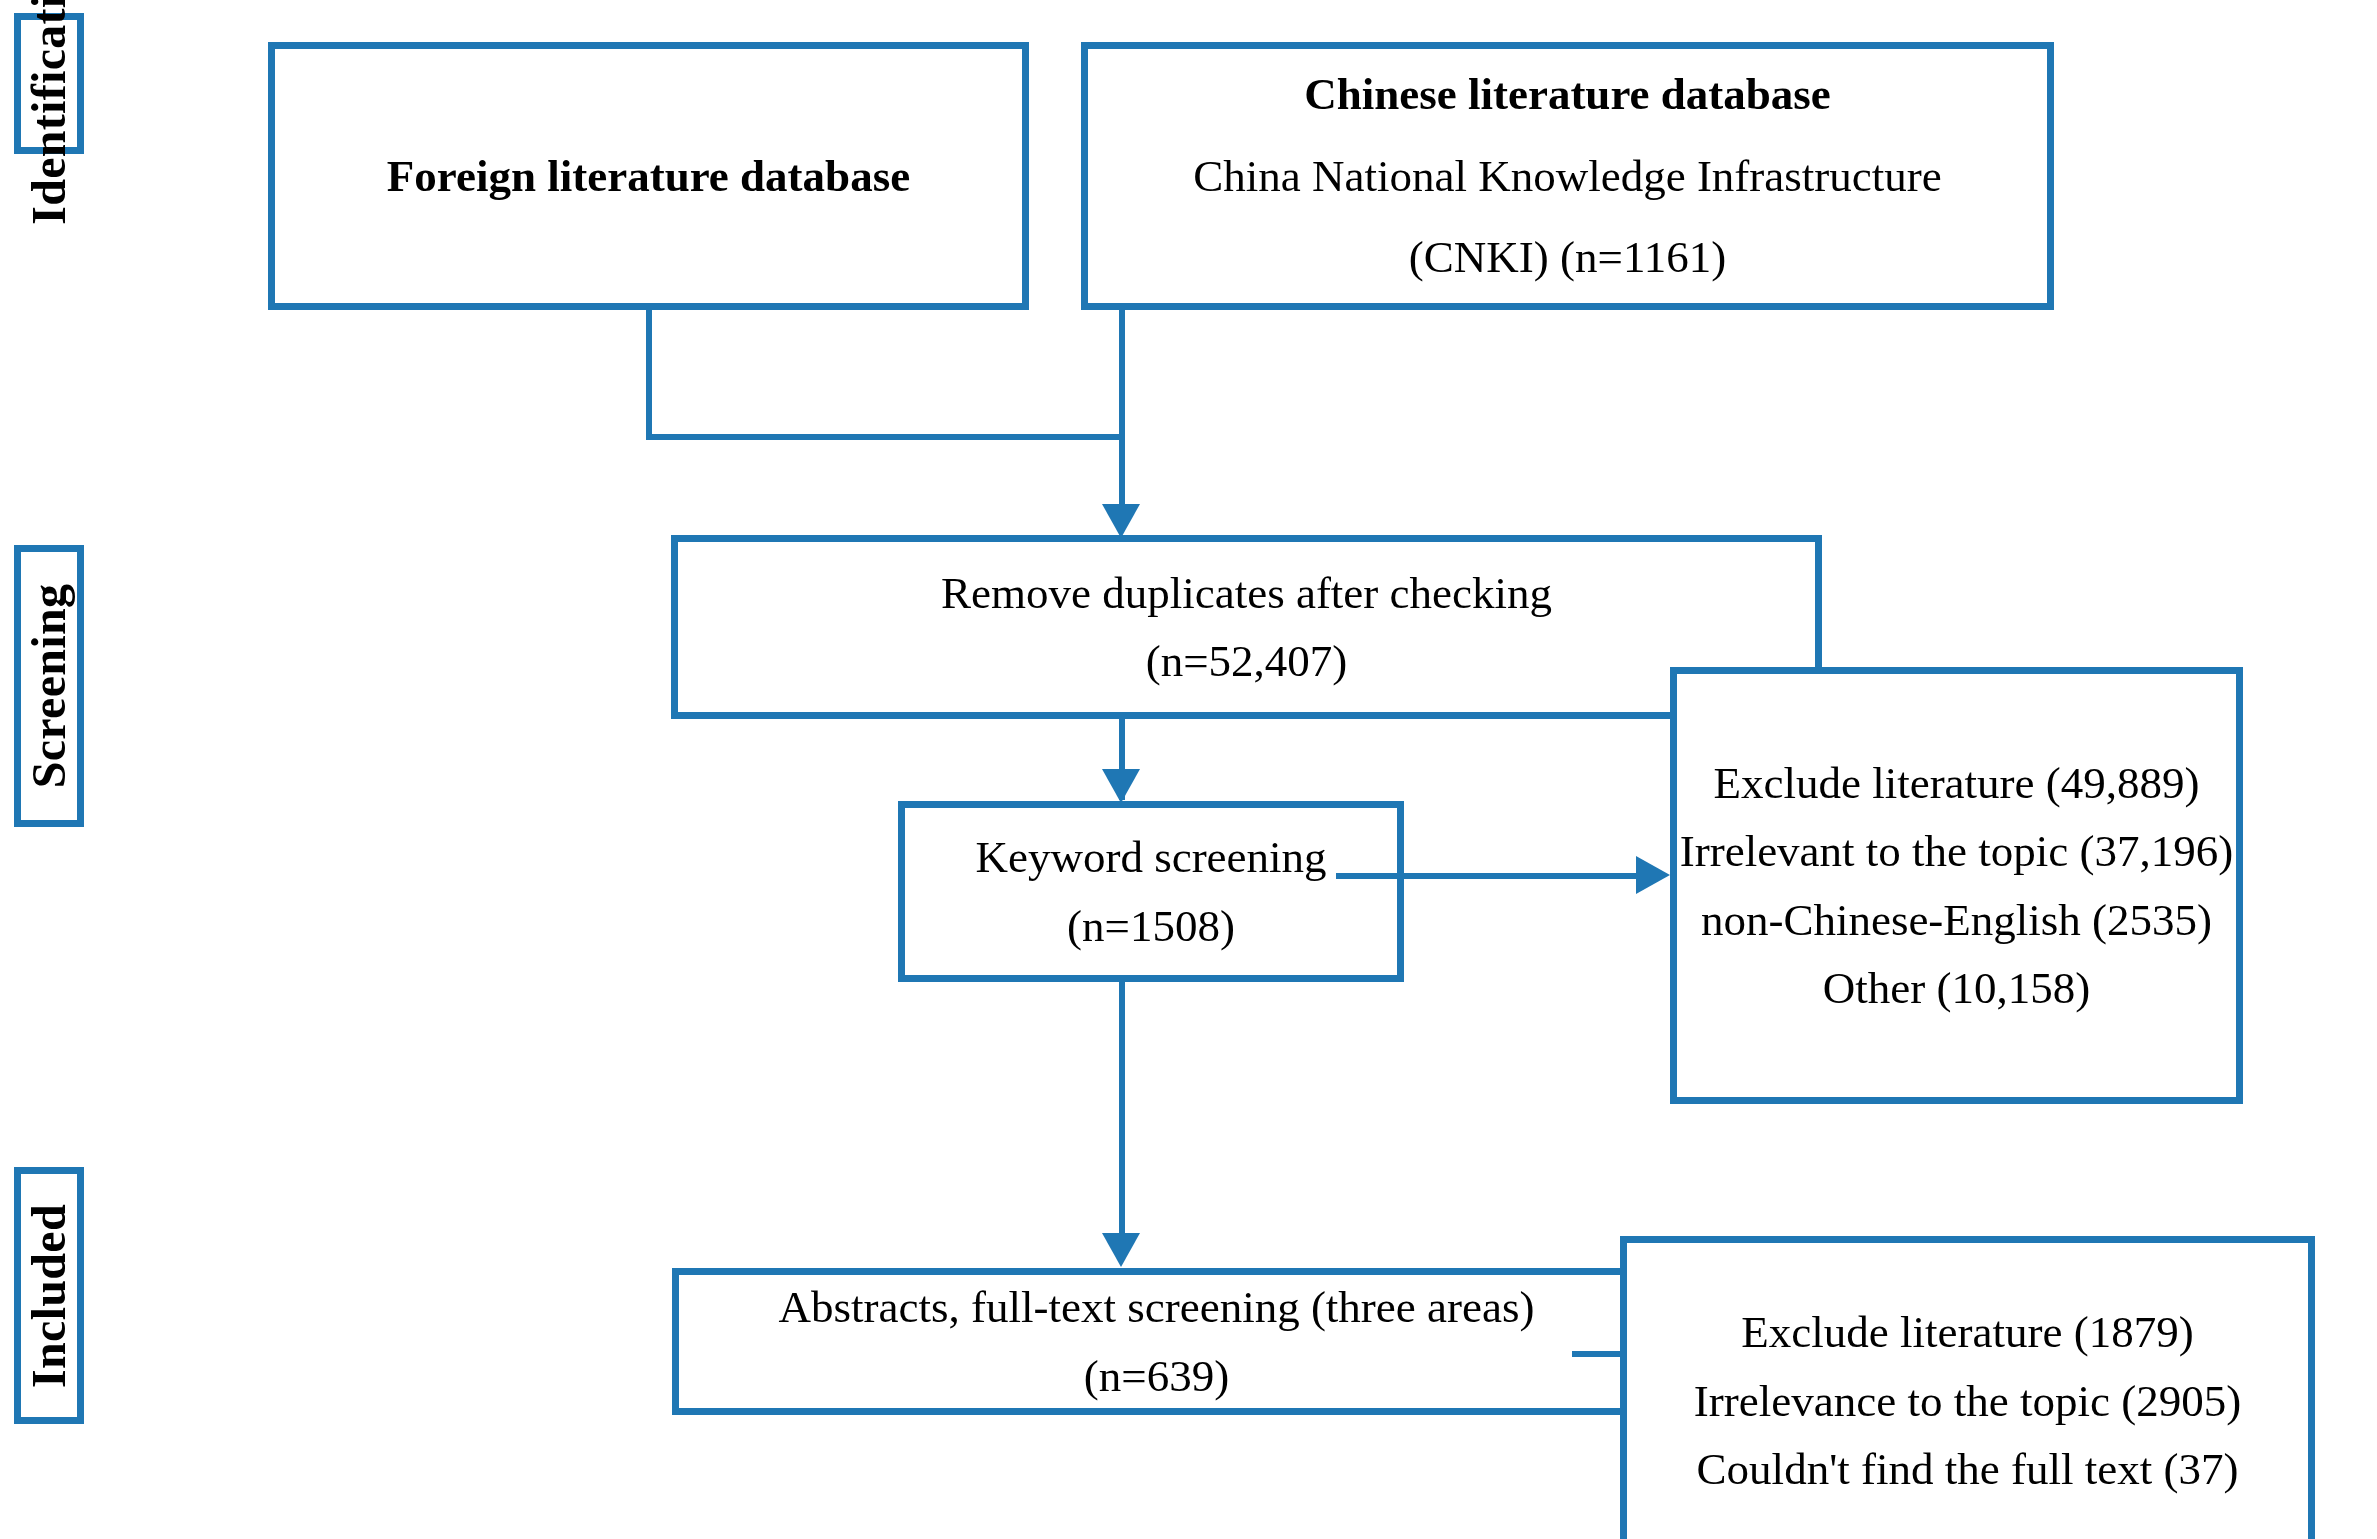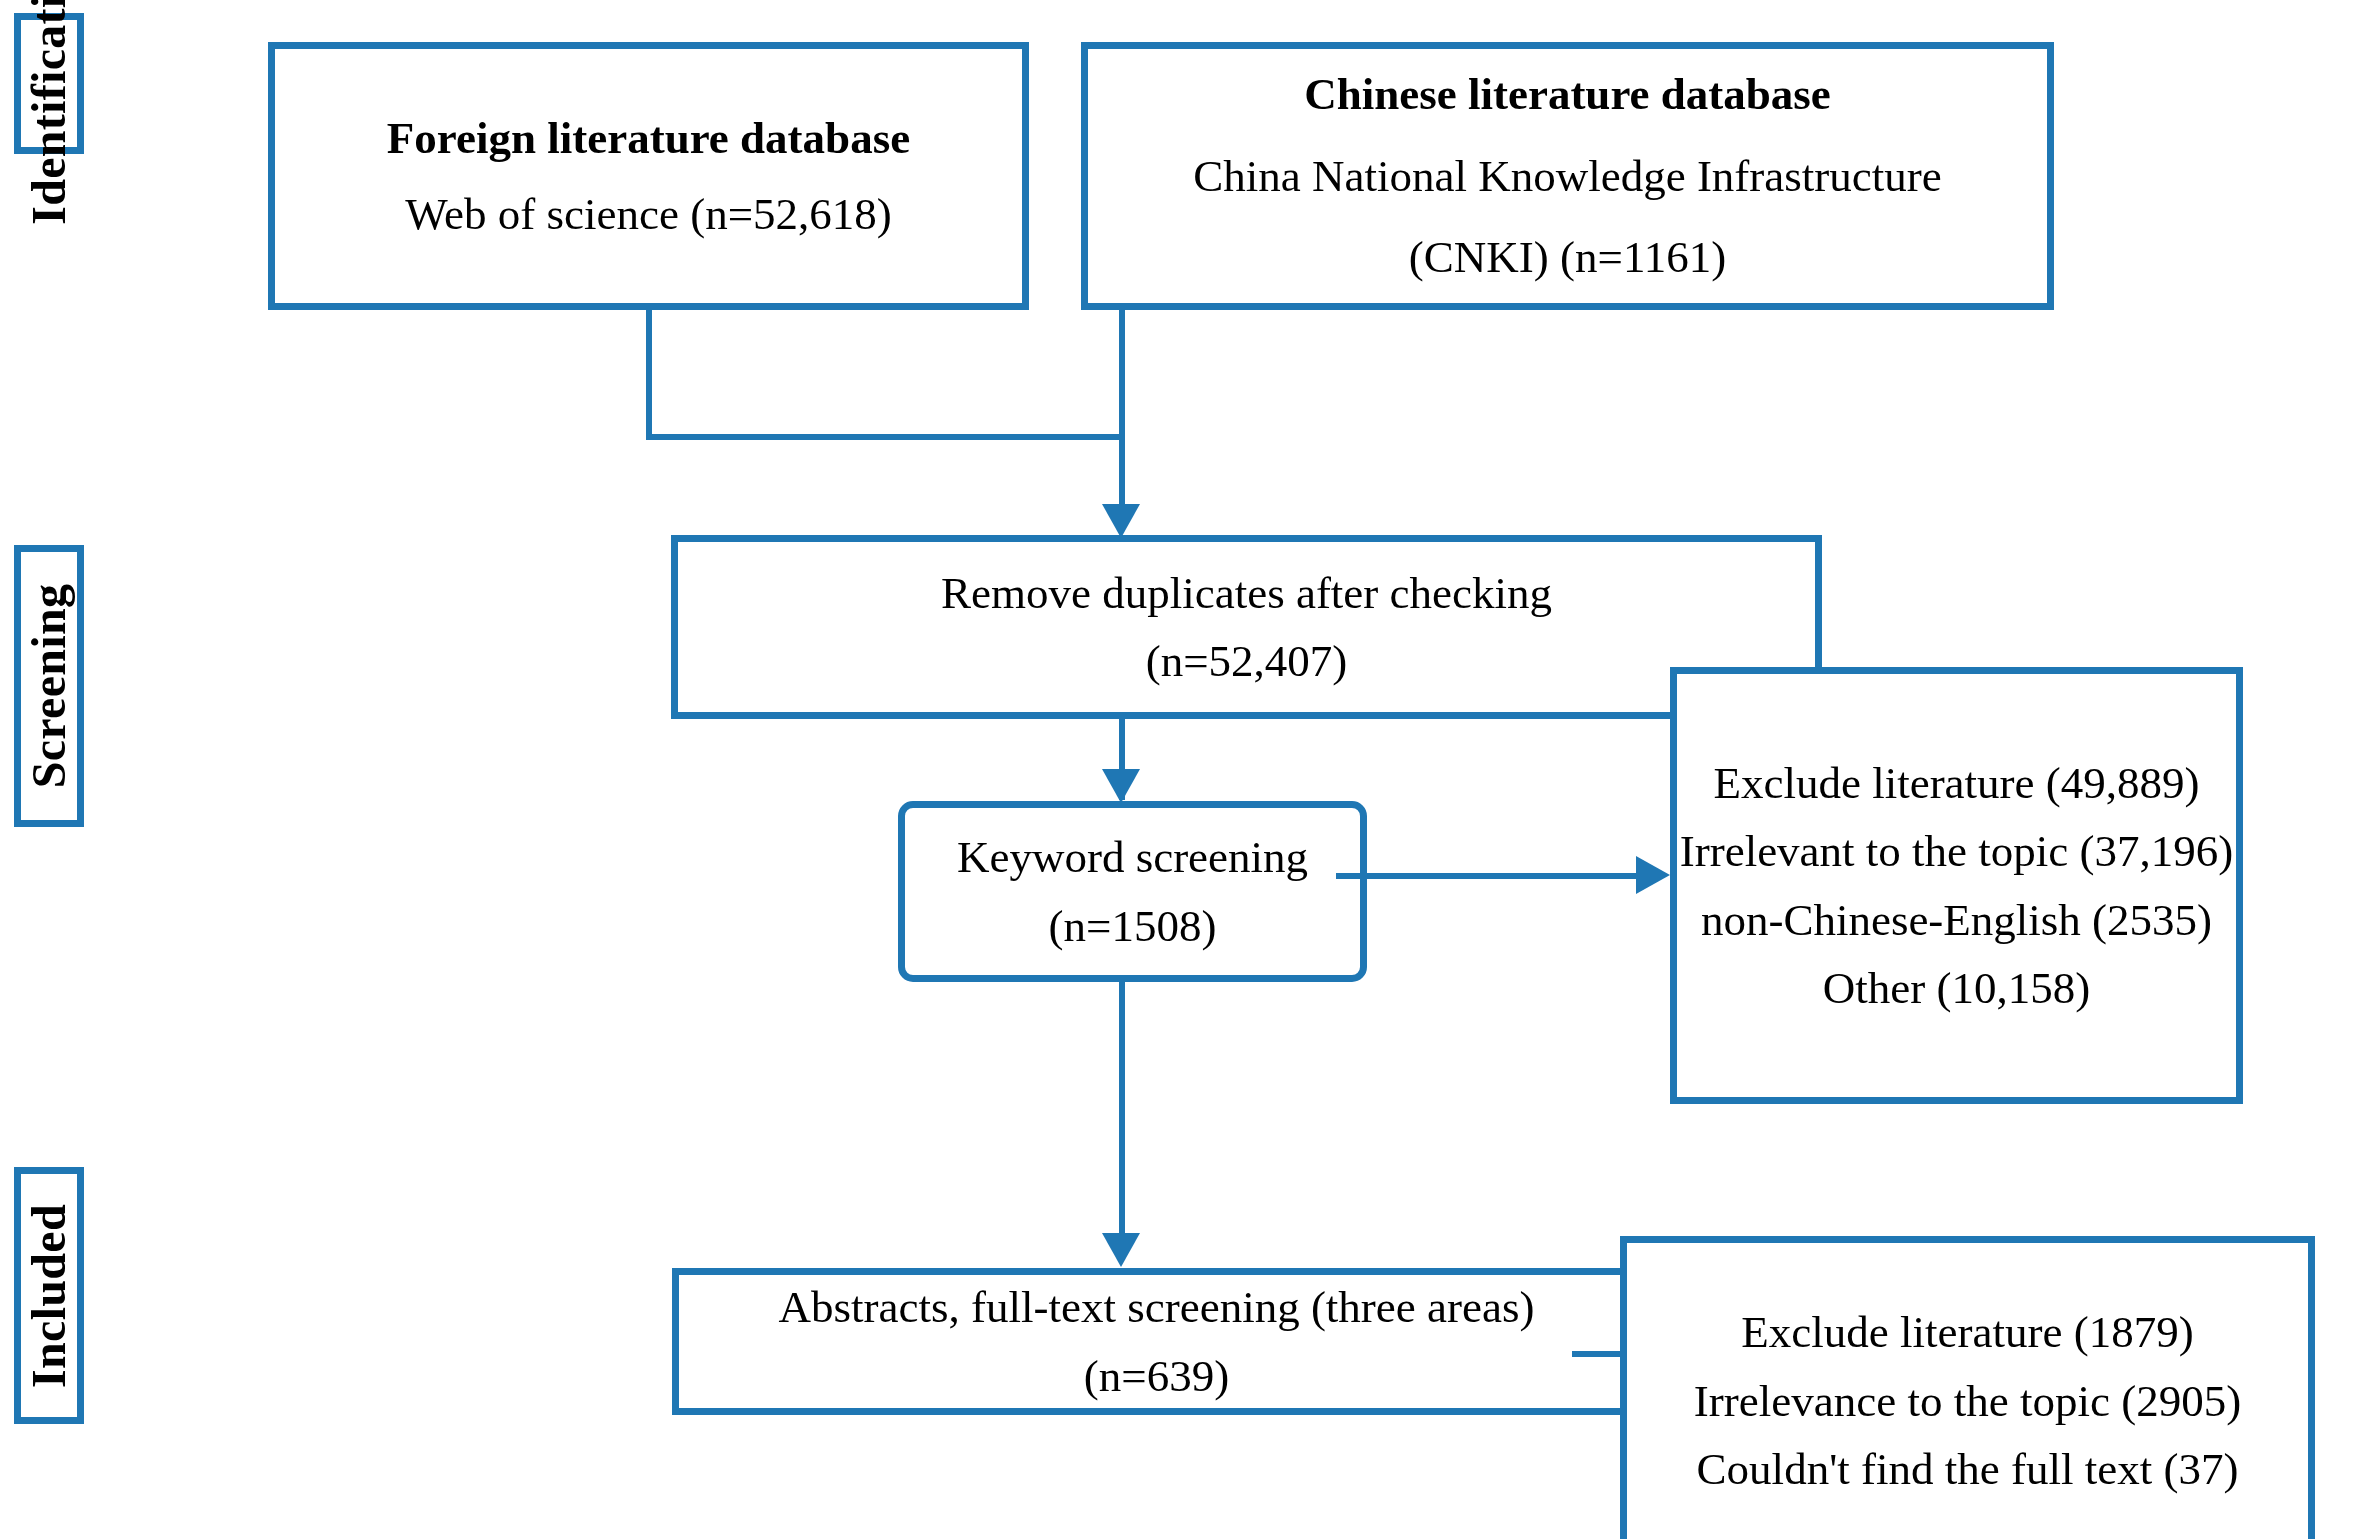--- a/index.html
+++ b/index.html
@@ -94,21 +94,20 @@
   <div class="stage-label" style="left:14.2px; top:545px; width:70px; height:282px;">
     <span class="stage-text">Screening</span>
   </div>
 
   <div class="stage-label" style="left:14.2px; top:1167px; width:70px; height:257px;">
     <span class="stage-text">Included</span>
   </div>
 
   <div class="node-box" style="left:268px; top:42px; width:761px; height:268px;gap:8px;">
     <span class="node-line bold">Foreign literature database</span>
-    <span class="node-line">Web of science (n=52,618)</span>
   </div>
 
   <div class="node-box" style="left:1081px; top:42px; width:973px; height:268px;gap:13px;">
     <span class="node-line bold">Chinese literature database</span>
     <span class="node-line">China National Knowledge Infrastructure</span>
     <span class="node-line">(CNKI) (n=1161)</span>
   </div>
 
   <div class="conn-v" style="left:646px; top:310px; height:129px;"></div>
   <div class="conn-v" style="left:1119px; top:310px; height:129px;"></div>
@@ -117,21 +116,21 @@
   <div class="arrow-down" style="left:1102px; top:504px;"></div>
 
   <div class="node-box" style="left:671px; top:535px; width:1151px; height:184px;">
     <span class="node-line">Remove duplicates after checking</span>
     <span class="node-line">(n=52,407)</span>
   </div>
 
   <div class="conn-v" style="left:1119px; top:719px; height:81px;"></div>
   <div class="arrow-down" style="left:1102px; top:769px;"></div>
 
-  <div class="node-box" style="left:898px; top:801px; width:469px; height:181px;border-radius:15px;">
+  <div class="node-box" style="left:898px; top:801px; width:506px; height:181px;">
     <span class="node-line">Keyword screening</span>
     <span class="node-line">(n=1508)</span>
   </div>
 
   <div class="conn-h" style="left:1336px; top:873px; width:304px;"></div>
   <div class="arrow-right" style="left:1636px; top:856px;"></div>
 
   <div class="conn-v" style="left:1119px; top:982px; height:252px;"></div>
   <div class="arrow-down" style="left:1102px; top:1233px;"></div>
 

